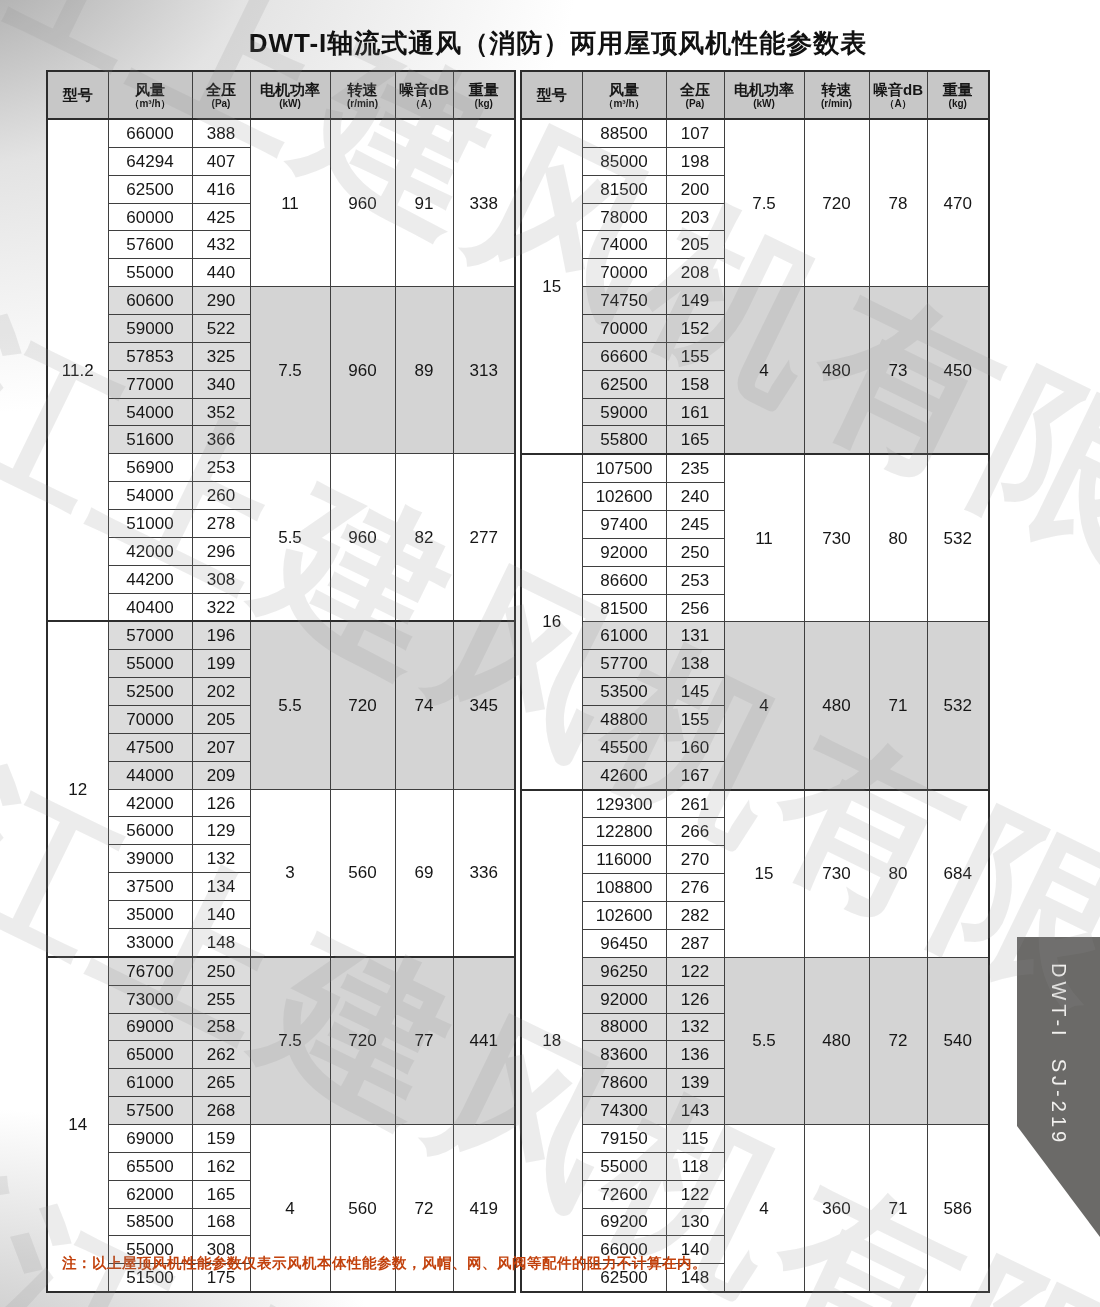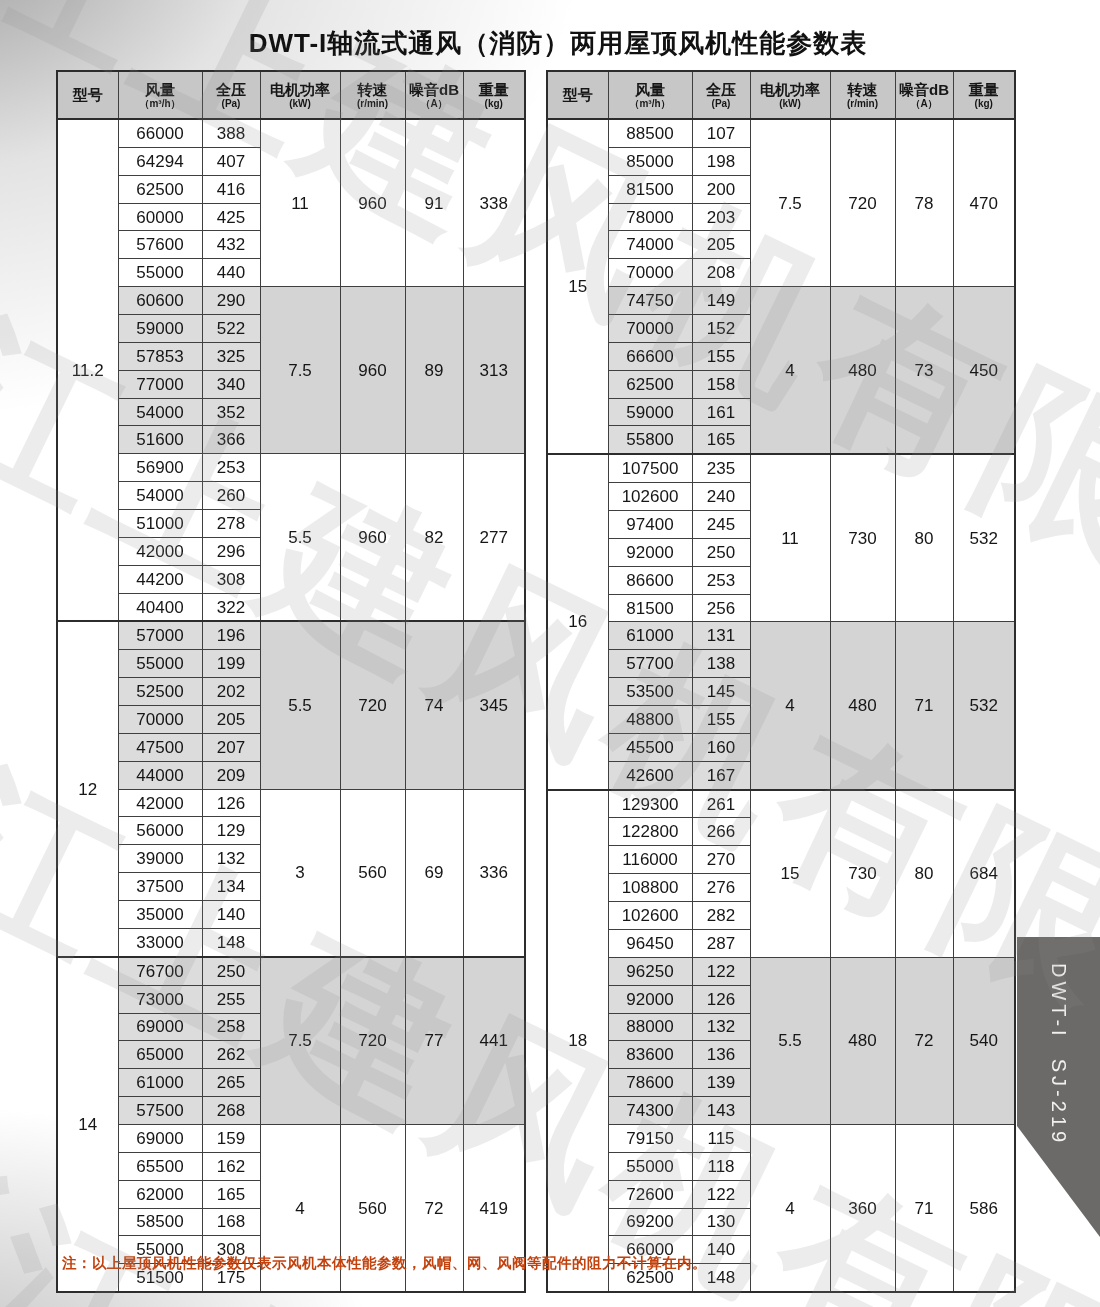--- a/index.html
+++ b/index.html
@@ -14,21 +14,21 @@
   .page{position:absolute;inset:0;}
 
   
   .title{
     position:absolute;top:26px;left:0;width:100%;margin:0;
     text-align:center;transform:translateX(8px);
     font-size:26px;font-weight:bold;color:#111;letter-spacing:1px;
   }
 
   
-  .tables{position:absolute;left:56px;top:70px;display:flex;gap:20px;}
+  .tables{position:absolute;left:46px;top:70px;display:flex;gap:4px;}
   table.spec{
     border-collapse:collapse;table-layout:fixed;width:468px;
     border:2px solid #2c2c2c;background:#fff;
   }
   table.spec th,table.spec td{
     border:1px solid #3f3f3f;text-align:center;padding:0;
     color:#161616;overflow:hidden;white-space:nowrap;
   }
   table.spec thead th{
     background:#c7c7c7;height:46px;font-weight:bold;

